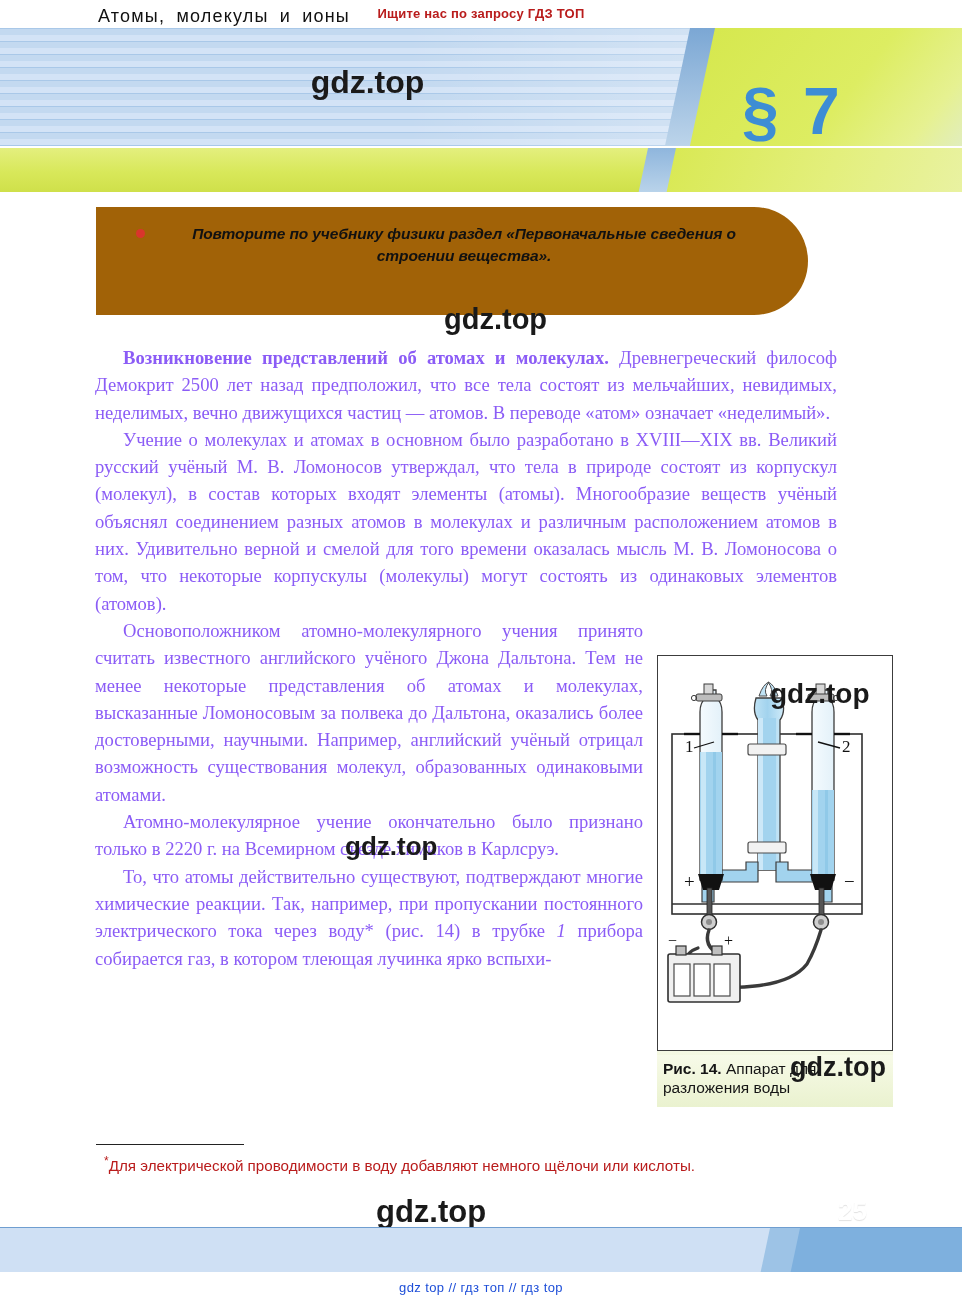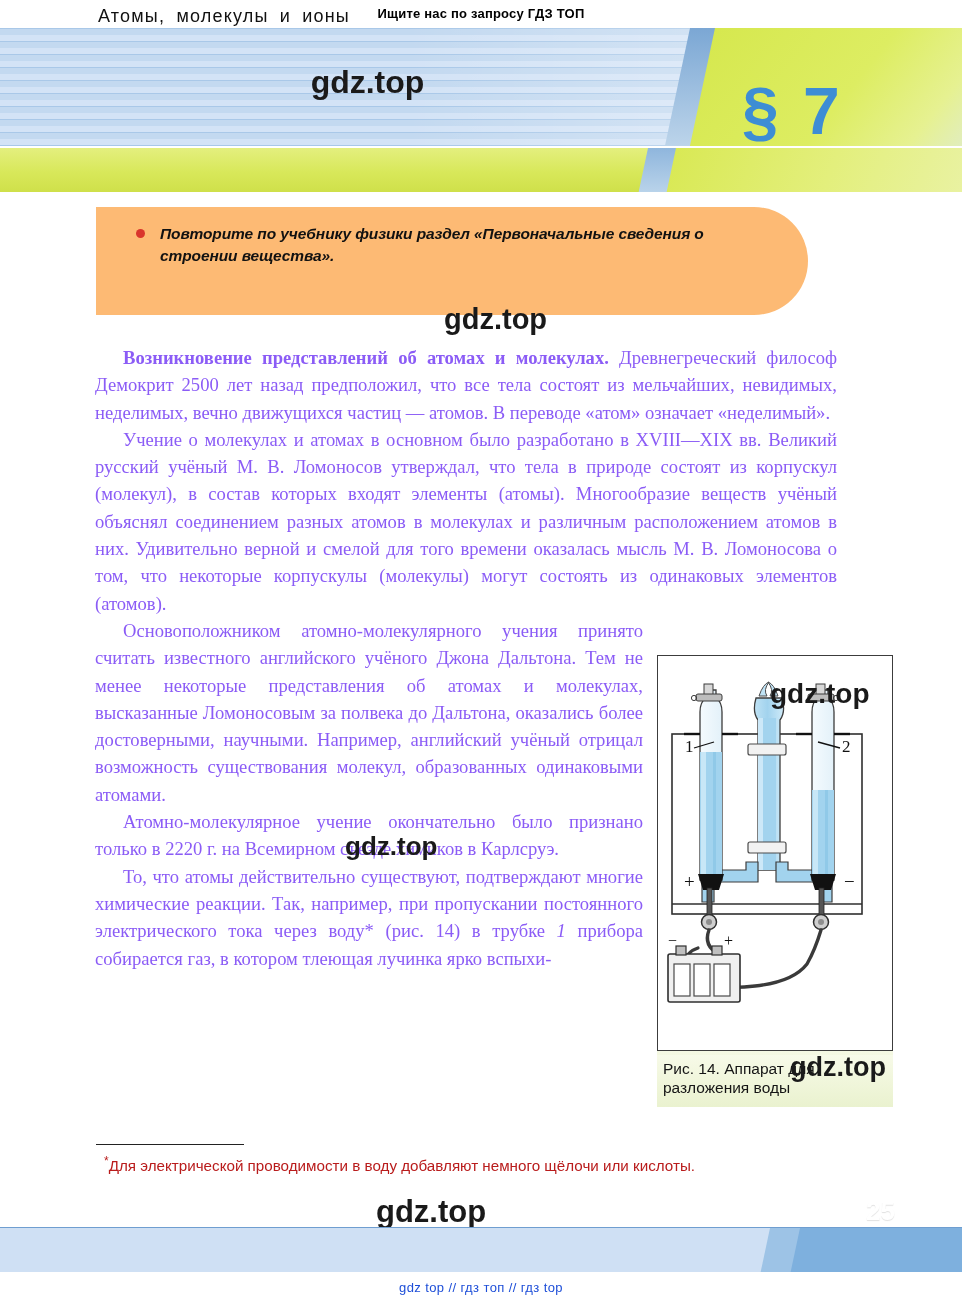--- a/index.html
+++ b/index.html
@@ -15,21 +15,21 @@
     font-family: "Liberation Serif", serif;
   }
 
   
   .top-banner {
     position: absolute;
     top: 0; left: 0; right: 0;
     height: 34px;
     text-align: center;
     line-height: 28px;
-    color: #000000;
+    color: #b91c1c;
     font-family: "Liberation Sans", sans-serif;
     font-size: 13px;
     font-weight: 600;
     letter-spacing: .2px;
   }
 
   
   .header {
     position: absolute;
     top: 28px; left: 0;
@@ -133,24 +133,25 @@
     letter-spacing: 3px;
     line-height: 1;
   }
 
   
   .callout {
     position: absolute;
     top: 207px; left: 96px;
     width: 712px;
     min-height: 108px;
-    background: #fdba74;
+    background: #a16207;
     border-radius: 0 56px 56px 0;
     padding: 16px 40px 14px 36px;
     box-sizing: border-box;
+    text-align: center;
   }
   .callout-list { list-style: none; margin: 0; padding: 0; }
   .callout-item {
     position: relative;
     padding-left: 28px;
     margin-bottom: 9px;
     font-family: "Liberation Sans", sans-serif;
     font-style: italic;
     font-weight: bold;
     font-size: 15.5px;
@@ -214,21 +215,21 @@
   }
   .fig-caption {
     margin-top: 4px;
     padding: 4px 6px 10px 6px;
     font-family: "Liberation Sans", sans-serif;
     font-size: 15.5px;
     line-height: 1.24;
     color: #151515;
     background: linear-gradient(to bottom, #f7fae8, #eaf2cf);
   }
-  .fig-caption b { font-weight: 400; }
+  .fig-caption b { font-weight: 700; }
 
   
   .footnote-rule {
     position: absolute;
     top: 1144px; left: 96px;
     width: 148px; height: 0;
     border-top: 1.4px solid #222;
   }
   .footnote {
     position: absolute;
@@ -269,21 +270,20 @@
     transform-origin: top left;
   }
   .page-number {
     position: absolute;
     top: 1196px; left: 838px;
     font-family: "Liberation Sans", sans-serif;
     font-size: 26px;
     font-weight: 700;
     color: #ffffff;
     text-shadow: 0 1px 1px rgba(0,0,0,.12);
-    margin-left: 28px;
   }
   .footer-links {
     position: absolute;
     top: 1280px; left: 0; width: 962px;
     text-align: center;
     font-family: "Liberation Sans", sans-serif;
     font-size: 13px;
     color: #1d4ed8;
     letter-spacing: .4px;
   }

